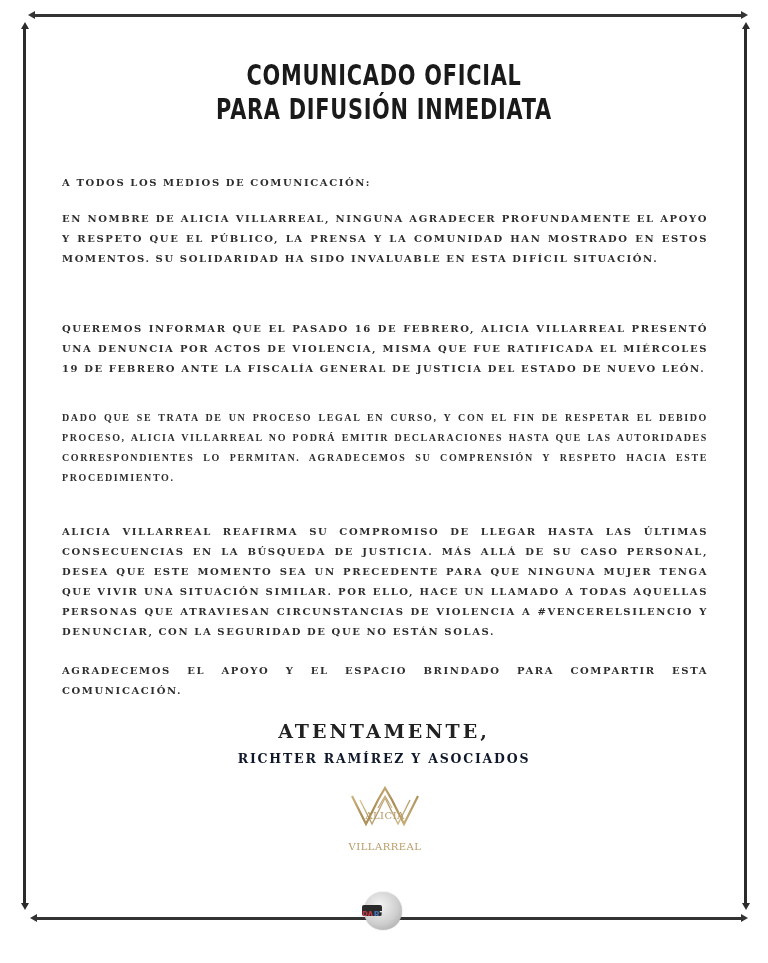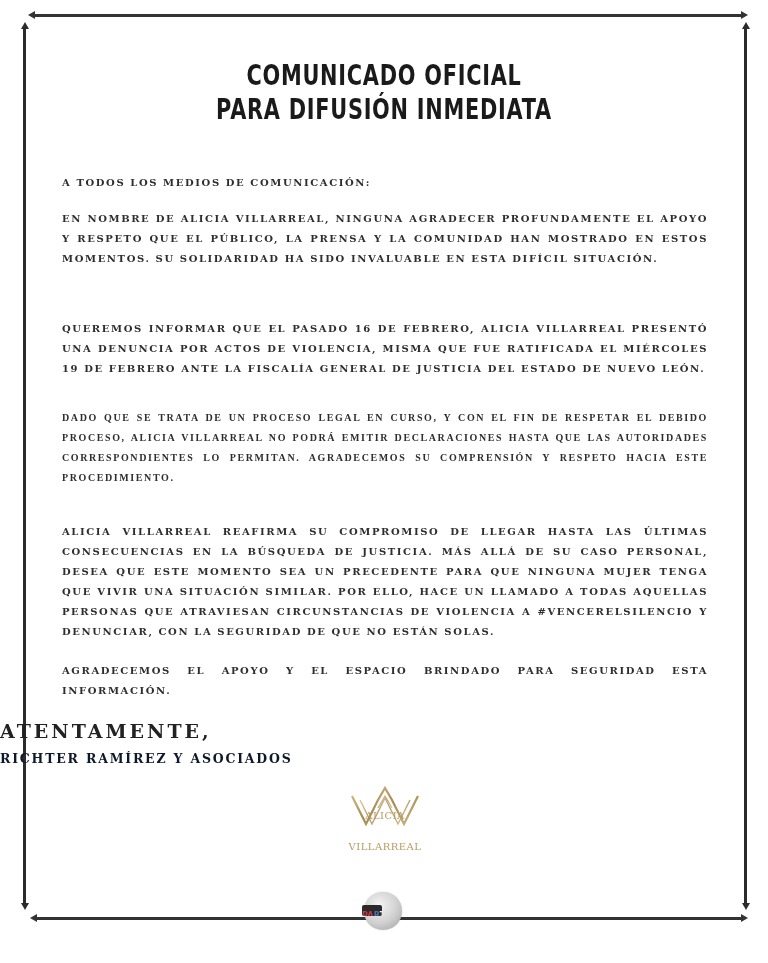--- a/index.html
+++ b/index.html
@@ -85,20 +85,21 @@
     .p1 { top: 209px; }
     .p2 { top: 303px; margin-top: 16px; }
     .p3 { top: 408px; font-family: Liberation Serif, serif; }
     .p4 { top: 494px; margin-top: 28px; }
     .p5 { top: 661px; }
 
     .signoff {
       position: absolute;
       left: 0;
       width: 768px;
+      text-align: center;
       font-family: "DejaVu Serif", serif;
       color: #222;
     }
     .signoff.a {
       top: 720px;
       font-size: 19px;
       letter-spacing: 3px;
       font-weight: bold;
     }
     .signoff.b {
@@ -179,21 +180,21 @@
 <div class="arrow-h-right" style="left:741px; top:914px;"></div>
 
 <div class="title l1">COMUNICADO OFICIAL</div>
 <div class="title l2">PARA DIFUSIÓN INMEDIATA</div>
 
 <div class="body-text p0">A TODOS LOS MEDIOS DE COMUNICACIÓN:</div>
 <div class="body-text p1">EN NOMBRE DE ALICIA VILLARREAL, NINGUNA AGRADECER PROFUNDAMENTE EL APOYO Y RESPETO QUE EL PÚBLICO, LA PRENSA Y LA COMUNIDAD HAN MOSTRADO EN ESTOS MOMENTOS. SU SOLIDARIDAD HA SIDO INVALUABLE EN ESTA DIFÍCIL SITUACIÓN.</div>
 <div class="body-text p2">QUEREMOS INFORMAR QUE EL PASADO 16 DE FEBRERO, ALICIA VILLARREAL PRESENTÓ UNA DENUNCIA POR ACTOS DE VIOLENCIA, MISMA QUE FUE RATIFICADA EL MIÉRCOLES 19 DE FEBRERO ANTE LA FISCALÍA GENERAL DE JUSTICIA DEL ESTADO DE NUEVO LEÓN.</div>
 <div class="body-text p3">DADO QUE SE TRATA DE UN PROCESO LEGAL EN CURSO, Y CON EL FIN DE RESPETAR EL DEBIDO PROCESO, ALICIA VILLARREAL NO PODRÁ EMITIR DECLARACIONES HASTA QUE LAS AUTORIDADES CORRESPONDIENTES LO PERMITAN. AGRADECEMOS SU COMPRENSIÓN Y RESPETO HACIA ESTE PROCEDIMIENTO.</div>
 <div class="body-text p4">ALICIA VILLARREAL REAFIRMA SU COMPROMISO DE LLEGAR HASTA LAS ÚLTIMAS CONSECUENCIAS EN LA BÚSQUEDA DE JUSTICIA. MÁS ALLÁ DE SU CASO PERSONAL, DESEA QUE ESTE MOMENTO SEA UN PRECEDENTE PARA QUE NINGUNA MUJER TENGA QUE VIVIR UNA SITUACIÓN SIMILAR. POR ELLO, HACE UN LLAMADO A TODAS AQUELLAS PERSONAS QUE ATRAVIESAN CIRCUNSTANCIAS DE VIOLENCIA A #VENCERELSILENCIO Y DENUNCIAR, CON LA SEGURIDAD DE QUE NO ESTÁN SOLAS.</div>
-<div class="body-text p5">AGRADECEMOS EL APOYO Y EL ESPACIO BRINDADO PARA SEGURIDAD ESTA INFORMACIÓN.</div>
+<div class="body-text p5">AGRADECEMOS EL APOYO Y EL ESPACIO BRINDADO PARA COMPARTIR ESTA COMUNICACIÓN.</div>
 
 <div class="signoff a">ATENTAMENTE,</div>
 <div class="signoff b">RICHTER RAMÍREZ Y ASOCIADOS</div>
 
 <div class="logo">
   <svg width="110" height="42" viewBox="0 0 110 42" style="position:absolute;left:0;top:0;">
     <defs>
       <linearGradient id="gold" x1="0" y1="0" x2="1" y2="1">
         <stop offset="0" stop-color="#d8c08a"></stop>
         <stop offset="0.5" stop-color="#a88a52"></stop>

